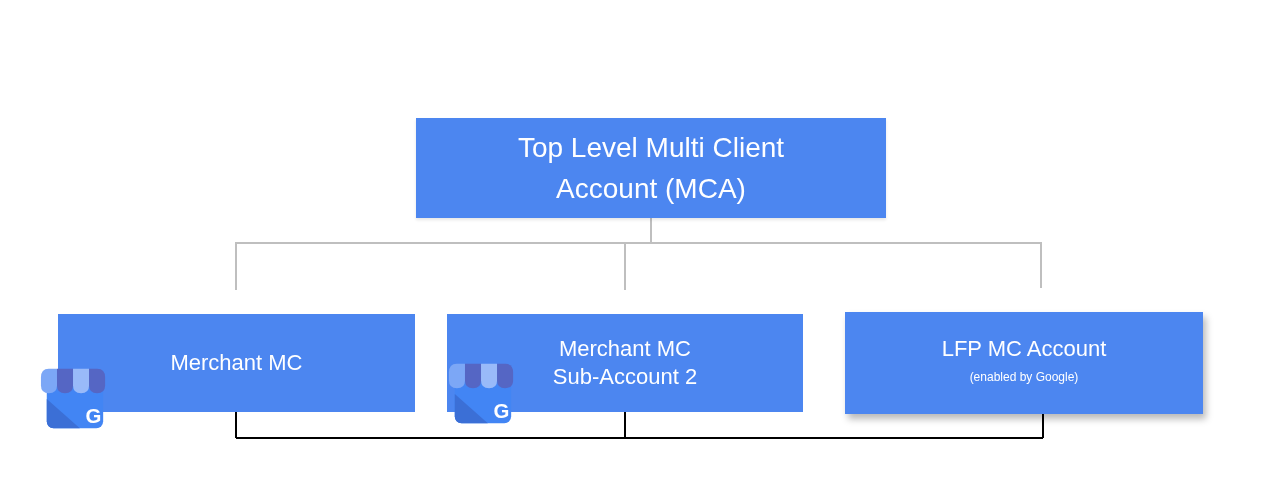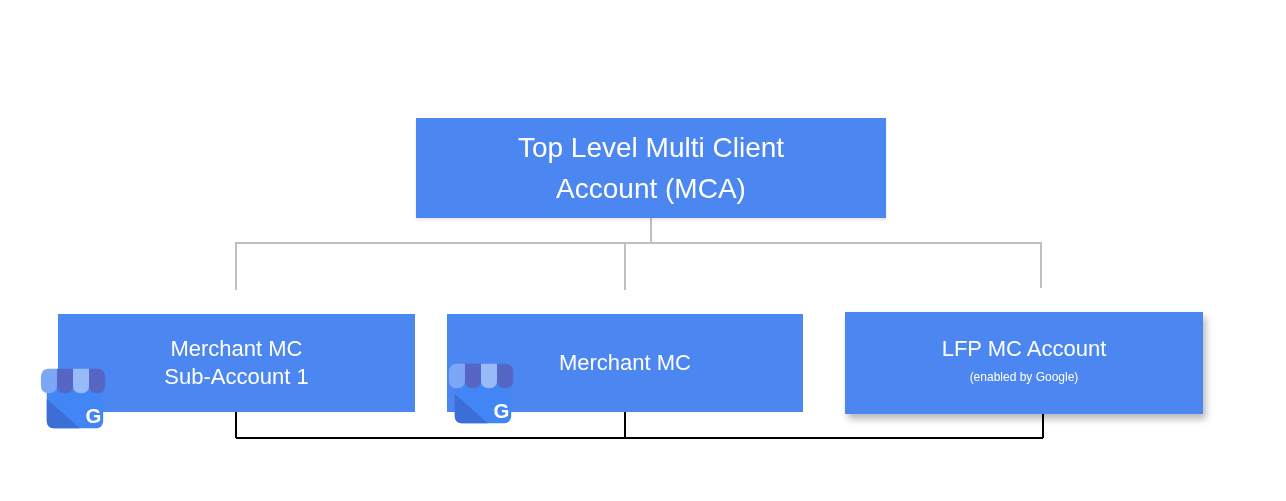--- a/index.html
+++ b/index.html
@@ -69,25 +69,25 @@
     </g>
   </svg>
 
   <div class="node mca">
     <span class="l1">Top Level Multi Client</span>
     <span class="l2">Account (MCA)</span>
   </div>
 
   <div class="node sub1">
     <span class="l1">Merchant MC</span>
-    <span class="l2">Sub-Account 1</span>
   </div>
 
   <div class="node sub2">
     <span class="l1">Merchant MC</span>
+    <span class="l2">Sub-Account 2</span>
   </div>
 
   <div class="node sub3">
     <span class="l1">LFP MC Account</span>
     <span class="l2">(enabled by Google)</span>
   </div>
 
   <svg class="biz-icon biz-icon-1" viewBox="0 0 72 72" xmlns="http://www.w3.org/2000/svg">
     <rect x="8" y="22" width="58" height="44" rx="7" fill="var(--icon-body-blue)"></rect>
     <path d="M8 36 L8 59 Q8 66 15 66 L42 66 Z" fill="var(--icon-fold-blue)"></path>

